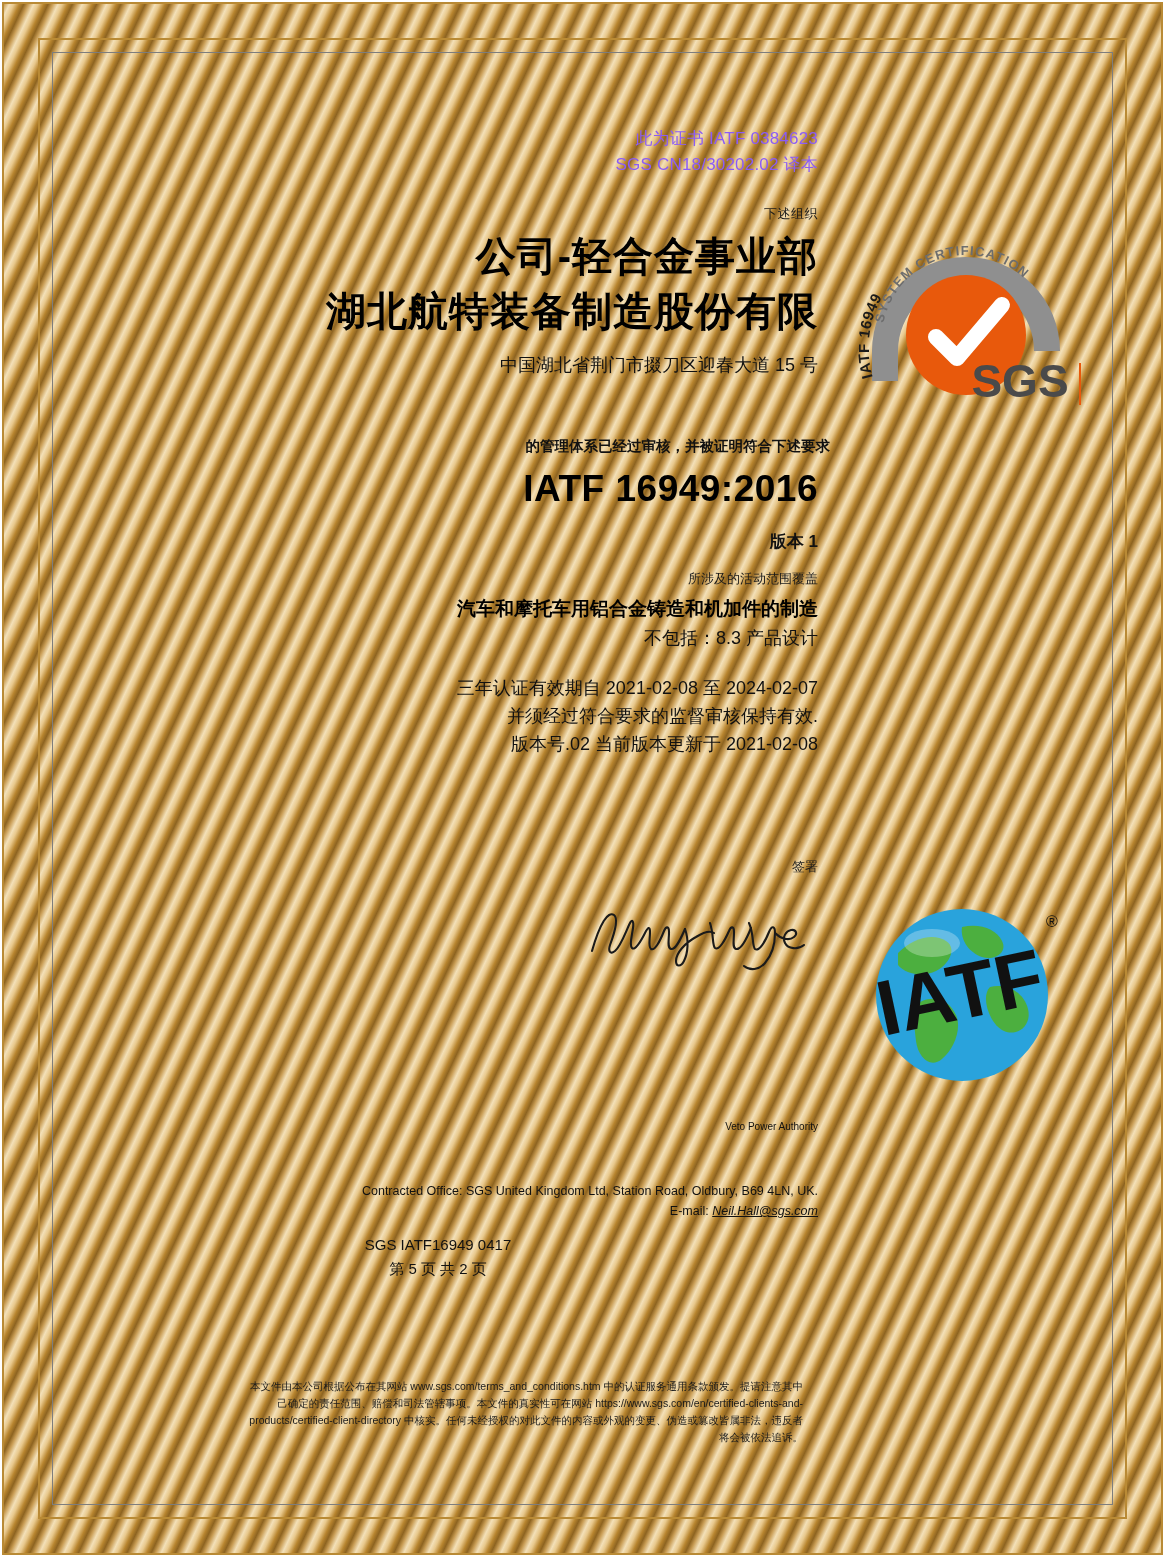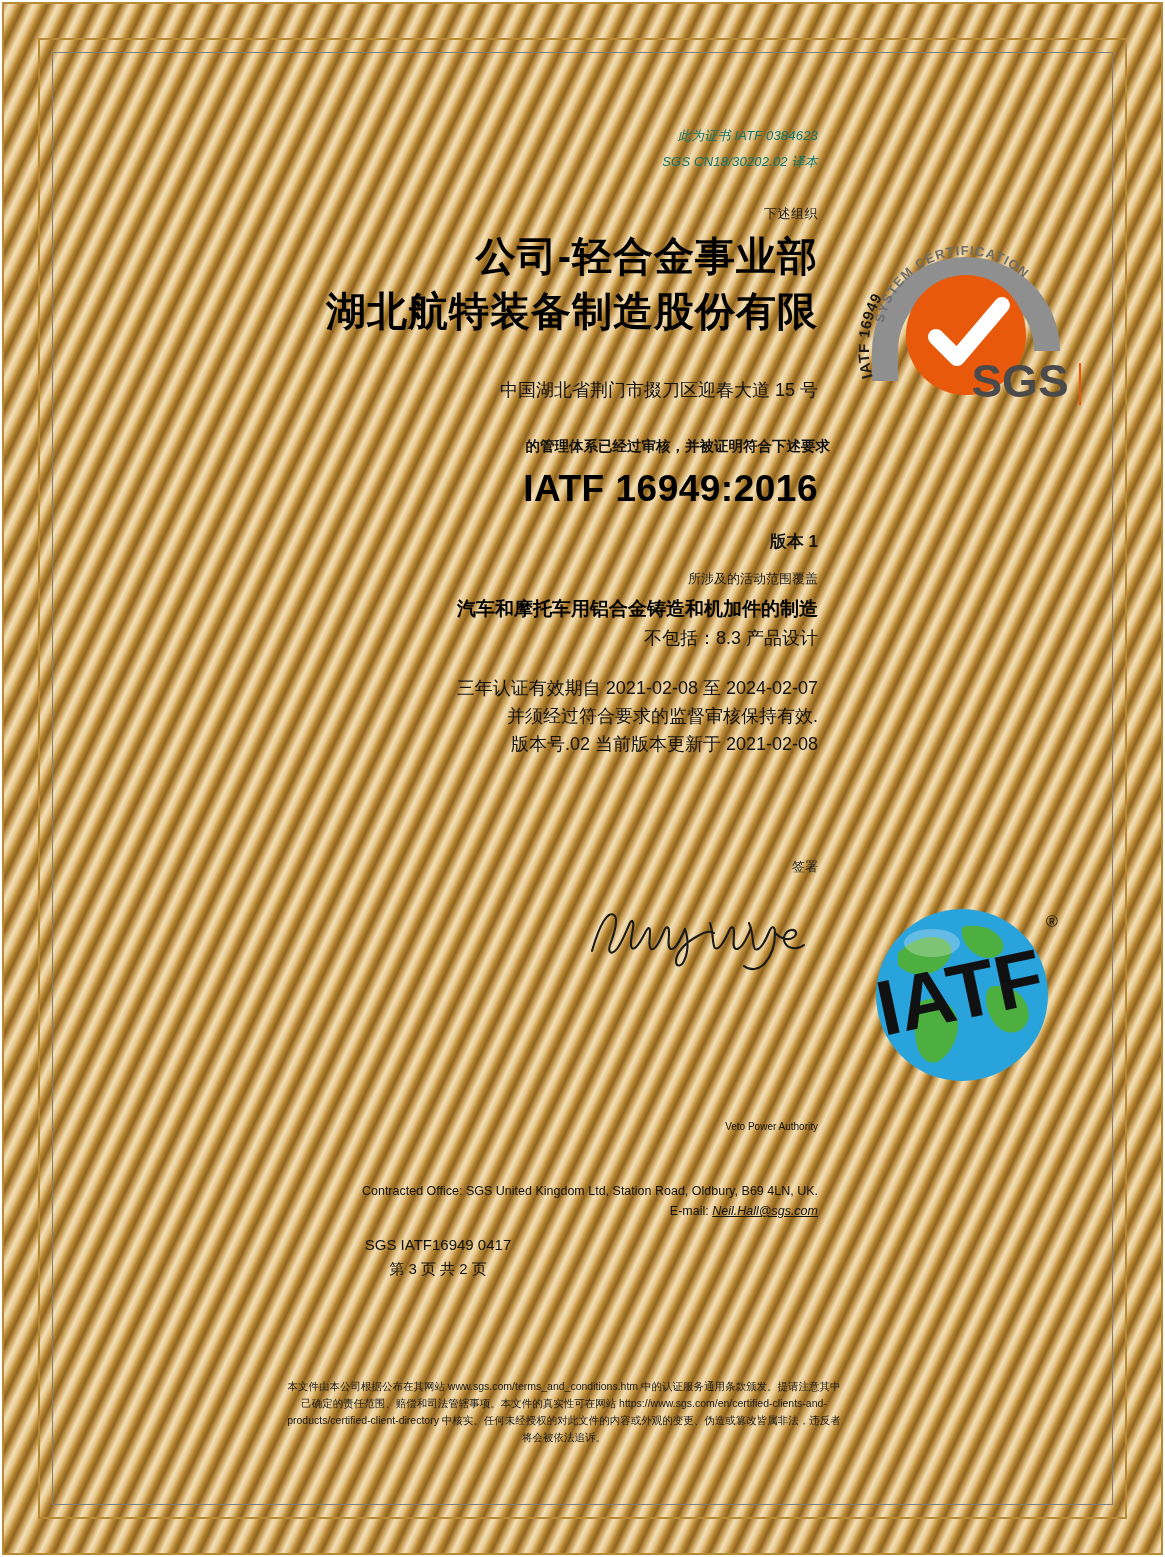--- a/index.html
+++ b/index.html
@@ -64,26 +64,25 @@
     left: 53px; top: 53px;
     width: 1059px;
     height: 1451px;
     box-sizing: border-box;
   }
 
   
   .ref-line {
     position: absolute;
     right: 294px;
-    font-size: 13px;
+    font-size: 17px;
     letter-spacing: 0.2px;
-    color: #0f766e;
+    color: #8b5cf6;
     white-space: nowrap;
     text-align: right;
-    font-style: italic;
   }
 
   .org-label {
     position: absolute;
     right: 294px;
     top: 152px;
     font-size: 13px;
     color: #1a1a1a;
     letter-spacing: 0.5px;
   }
@@ -102,21 +101,20 @@
   }
 
   .org-addr {
     position: absolute;
     right: 294px;
     top: 300px;
     width: 732px;
     text-align: right;
     font-size: 18px;
     color: #111111;
-    margin-top: 25px;
   }
 
   .ms-line {
     position: absolute;
     right: 282px;
     top: 384px;
     width: 760px;
     text-align: right;
     font-size: 14.5px;
     color: #111111;
@@ -241,25 +239,24 @@
     font-size: 15px;
     line-height: 1.6;
     color: #111111;
   }
 
   .footnote {
     position: absolute;
     left: 190px;
     top: 1325px;
     width: 560px;
-    text-align: center;
+    text-align: right;
     font-size: 10.5px;
     line-height: 1.62;
     color: #1a1a1a;
-    padding-left: 41px;
   }
 
   
   .sgs-logo {
     position: absolute;
     right: 8px;
     top: 160px;
     width: 260px;
     height: 200px;
   }
@@ -326,21 +323,21 @@
 
     <div class="office">
       <div>Contracted Office: SGS United Kingdom Ltd, Station Road, Oldbury, B69 4LN, UK.</div>
       <div>
         <span>E-mail: </span><span class="mail-link">Neil.Hall@sgs.com</span>
       </div>
     </div>
 
     <div class="docref">
       <div>SGS IATF16949 0417</div>
-      <div>第 3 页 共 2 页</div>
+      <div>第 5 页 共 2 页</div>
     </div>
 
     <div class="footnote">本文件由本公司根据公布在其网站 www.sgs.com/terms_and_conditions.htm 中的认证服务通用条款颁发。提请注意其中己确定的责任范围、赔偿和司法管辖事项。本文件的真实性可在网站 https://www.sgs.com/en/certified-clients-and-products/certified-client-directory 中核实。任何未经授权的对此文件的内容或外观的变更、伪造或篡改皆属非法，违反者将会被依法追诉。</div>
 
     <div class="sgs-logo">
       <svg viewBox="0 0 260 200" width="260" height="200" aria-hidden="true">
         <defs>
           <path id="arcTop" d="M38,126 A84,84 0 0 1 206,126" fill="none"></path>
           <path id="arcLeft" d="M30,168 A104,104 0 0 1 46,72" fill="none"></path>
         </defs>

